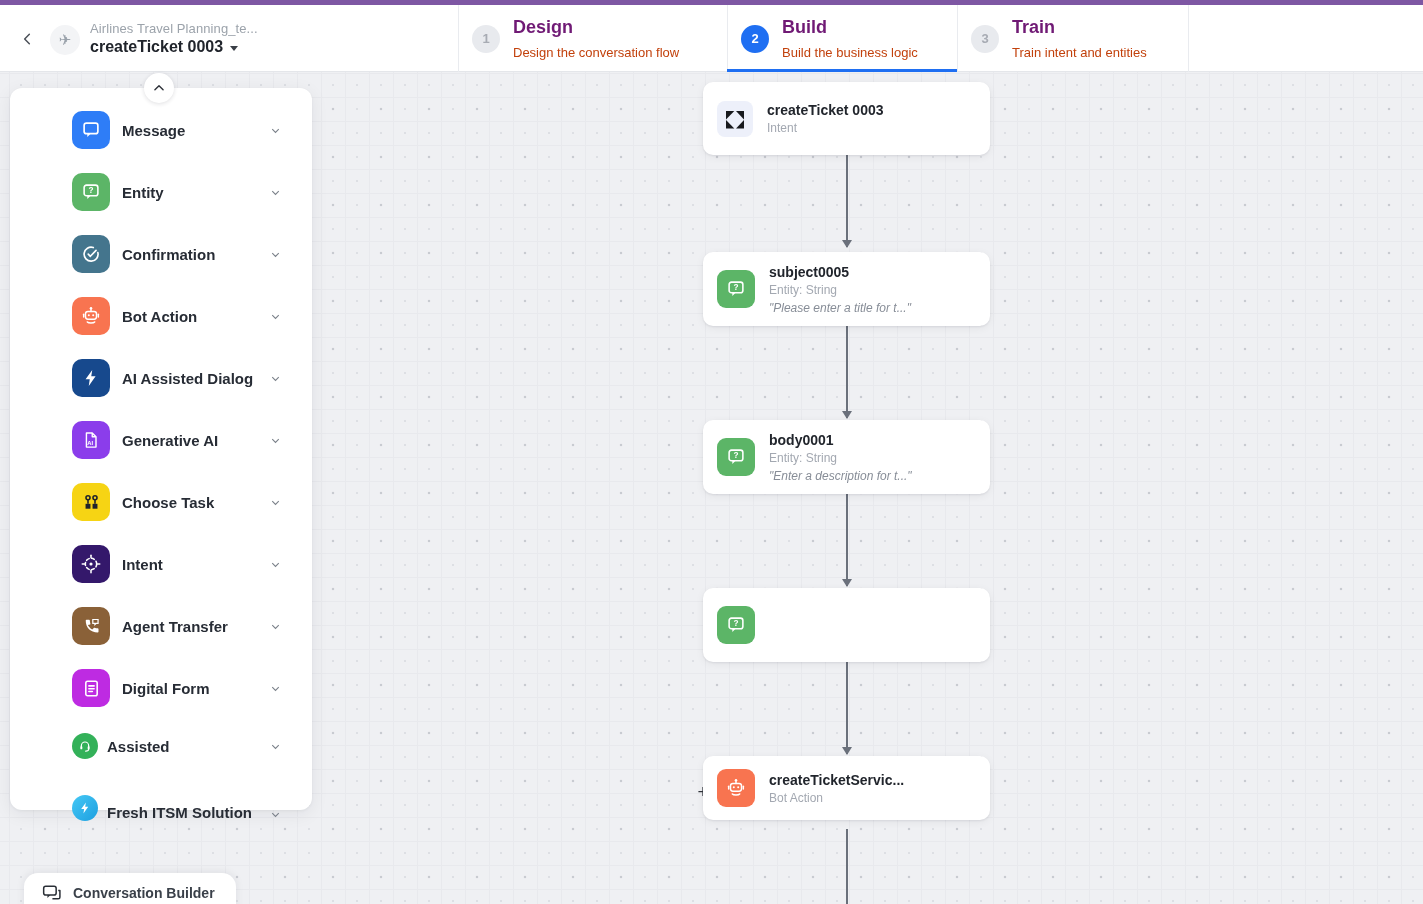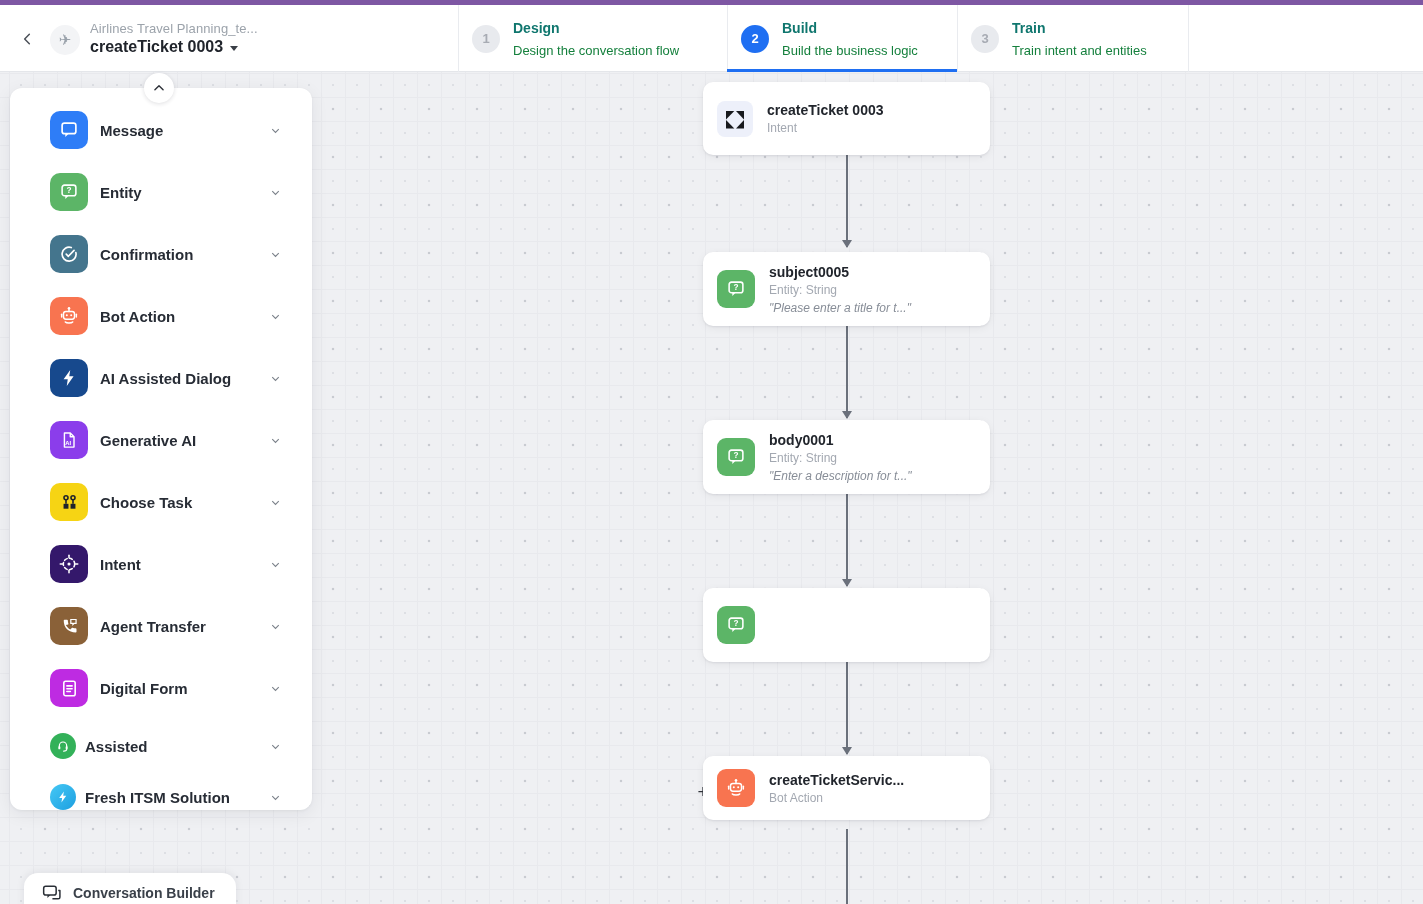--- a/index.html
+++ b/index.html
@@ -17,22 +17,22 @@
   .logo-circle span{ transform:rotate(0deg); }
   .hdr-titles { position:absolute; left:90px; top:16px; }
   .hdr-project { font-size:13px; color:#9ca3ab; letter-spacing:.1px; }
   .hdr-task { margin-top:2px; font-size:16px; font-weight:600; color:#20242b; display:flex; align-items:center; gap:7px; }
   .caret-down { width:0; height:0; border-left:4.5px solid transparent; border-right:4.5px solid transparent; border-top:5px solid #3a3f47; display:inline-block; margin-top:2px; }
 
   .step { position:absolute; top:0; height:67px; display:flex; align-items:center; }
   .step-circle { width:28px; height:28px; border-radius:50%; background:#e8eaee; color:#a7abb3; font-size:13px; font-weight:700; display:flex; align-items:center; justify-content:center; flex:none; }
   .step.active .step-circle { background:#1f6ff2; color:#fff; }
   .step-text { margin-left:13px; }
-  .step-title { font-size:14px; font-weight:700; color:#0f766e; }
-  .step-desc { font-size:13px; color:#15803d; margin-top:7px; }
+  .step-title { font-size:18px; font-weight:700; color:#701a75; }
+  .step-desc { font-size:13px; color:#c2410c; margin-top:7px; }
   .step-underline { position:absolute; left:727px; bottom:-1px; width:230px; height:3px; background:#1f6ff2; }
 
   
   .canvas { position:absolute; left:0; top:72px; width:1423px; height:832px;
     background-color:#eff0f3;
     background-image:
       radial-gradient(circle, #c8cbd1 1.4px, transparent 1.6px),
       radial-gradient(circle, #dddfe4 1.1px, transparent 1.3px),
       linear-gradient(to right, #e8e9ed 1px, transparent 1px),
       linear-gradient(to bottom, #e8e9ed 1px, transparent 1px);
@@ -57,23 +57,23 @@
   .nprompt { font-size:12px; font-style:italic; color:#878d97; margin-top:4px; white-space:nowrap; }
 
   .plus-btn { position:absolute; left:693px; top:779px; width:20px; height:24px; font-size:19px; color:#30343b; display:flex; align-items:center; justify-content:center; cursor:pointer; font-weight:400; }
 
   
   .palette { position:absolute; left:10px; top:88px; width:302px; height:722px; background:#fff; border-radius:12px;
     box-shadow:0 4px 18px rgba(25,30,40,.07), 0 1px 3px rgba(25,30,40,.05); }
   .collapse-btn { position:absolute; left:134px; top:-15px; width:30px; height:30px; border-radius:50%; background:#fff;
     box-shadow:0 1px 4px rgba(25,30,40,.14); display:flex; align-items:center; justify-content:center; cursor:pointer; }
   .rows { position:absolute; left:0; top:11px; width:100%; }
-  .srow { height:62px; display:flex; align-items:center; padding-left:40px; padding-right:30px; cursor:pointer; }
+  .srow { height:62px; display:flex; align-items:center; padding-left:40px; padding-right:30px; cursor:pointer;margin-left:22px; }
   .srow.small { height:54px; padding-left:40px; }
-  .srow.small2 { height:48px; }
+  .srow.small2 { height:48px;align-items:flex-end; }
   .sicon { width:38px; height:38px; border-radius:10px; flex:none; display:flex; align-items:center; justify-content:center; }
   .sicon.round { width:26px; height:26px; border-radius:50%; }
   .slabel { margin-left:12px; font-size:15px; font-weight:600; color:#272c35; flex:1; }
   .srow.small .slabel { margin-left:9px; }
   .srow-chev { flex:none; display:flex; align-items:center; }
 
   .bg-message{background:#2e7df7;} .bg-entity{background:#5cb567;} .bg-confirmation{background:#44758d;}
   .bg-botaction{background:#f87450;} .bg-ai{background:#17498d;} .bg-genai{background:#8b3deb;}
   .bg-dialogtask{background:#f6d414;} .bg-intent{background:#34186b;} .bg-agent{background:#8a6138;}
   .bg-form{background:#be2be2;} .bg-freshdesk{background:#33b159;} .bg-itsm{background:linear-gradient(135deg,#45c8f5,#1d9fe0);}

